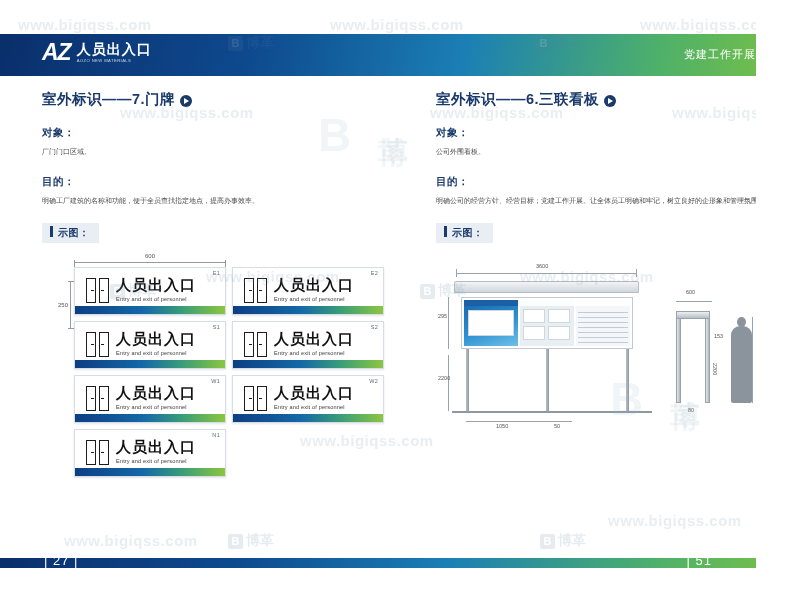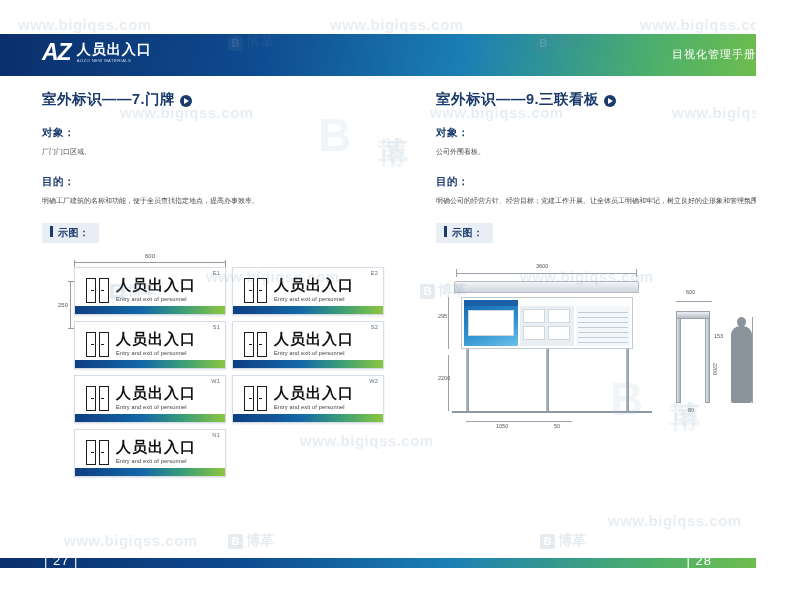--- a/index.html
+++ b/index.html
@@ -376,21 +376,21 @@
 <div id="page">
 
   <div class="header">
     <div class="logo-wrap">
       <span class="logo-mark">AZ</span>
       <span>
         <div class="logo-cn">人员出入口</div>
         <div class="logo-en">AOZO NEW MATERIALS</div>
       </span>
     </div>
-    <div class="header-title">目视化管理手册</div>
+    <div class="header-title">党建工作开展</div>
   </div>
 
   <div class="col col-left">
     <div class="sec-title">
       <span>室外标识——7.门牌</span>
       <span class="play-ico"></span>
     </div>
 
     <div class="field-label">对象：</div>
     <div class="field-text">厂门门口区域。</div>
@@ -523,21 +523,21 @@
             <div class="plate-strip"></div>
           </div>
         </div>
 
       </div>
     </div>
   </div>
 
   <div class="col col-right">
     <div class="sec-title">
-      <span>室外标识——9.三联看板</span>
+      <span>室外标识——6.三联看板</span>
       <span class="play-ico"></span>
     </div>
 
     <div class="field-label">对象：</div>
     <div class="field-text">公司外围看板。</div>
 
     <div class="field-label">目的：</div>
     <div class="field-text">明确公司的经营方针、经营目标；党建工作开展。让全体员工明确和牢记，树立良好的企形象和管理氛围。</div>
 
     <div class="chip">
@@ -606,21 +606,21 @@
         <span class="head"></span>
         <span class="body"></span>
       </div>
       <div class="dimtxt" style="left:320px; top:98px;">2300</div>
       <div class="vline" style="left:316px; top:62px; height:86px;"></div>
     </div>
   </div>
 
   <div class="footer-bar"></div>
   <div class="pg pg-l">| 27 |</div>
-  <div class="pg pg-r">| 28</div>
+  <div class="pg pg-r">| 51</div>
 
   <div class="wm-layer">
     <div class="wm-text" style="left:18px; top:4px;">www.bigiqss.com</div>
     <div class="wm-text" style="left:330px; top:4px;">www.bigiqss.com</div>
     <div class="wm-text" style="left:640px; top:4px;">www.bigiqss.com</div>
     <div class="wm-text" style="left:120px; top:92px;">www.bigiqss.com</div>
     <div class="wm-text" style="left:430px; top:92px;">www.bigiqss.com</div>
     <div class="wm-text" style="left:672px; top:92px;">www.bigiqss.com</div>
     <div class="wm-text" style="left:206px; top:256px;">www.bigiqss.com</div>
     <div class="wm-text" style="left:520px; top:256px;">www.bigiqss.com</div>

